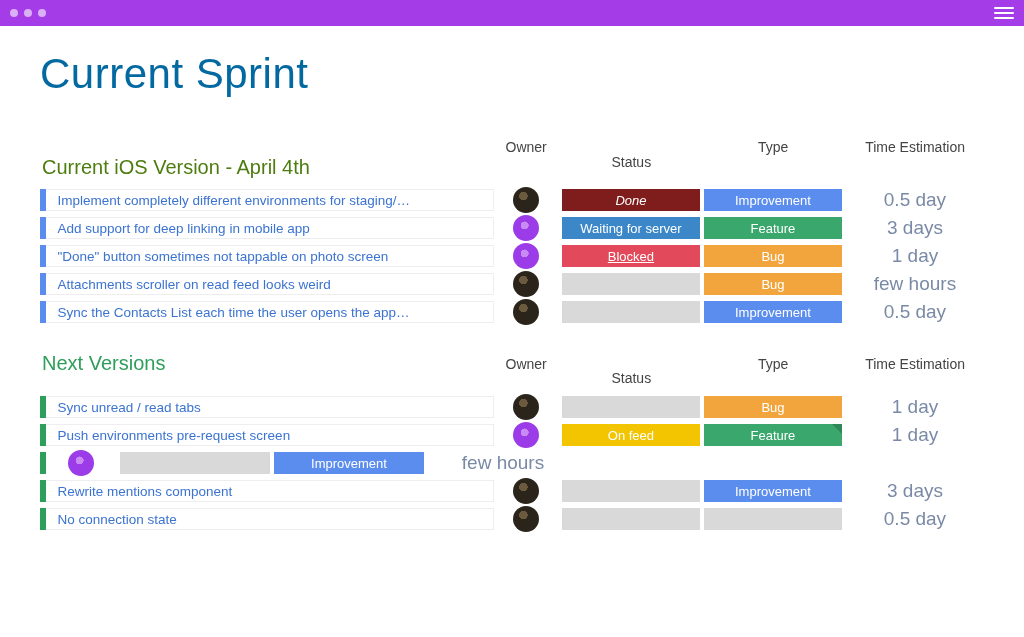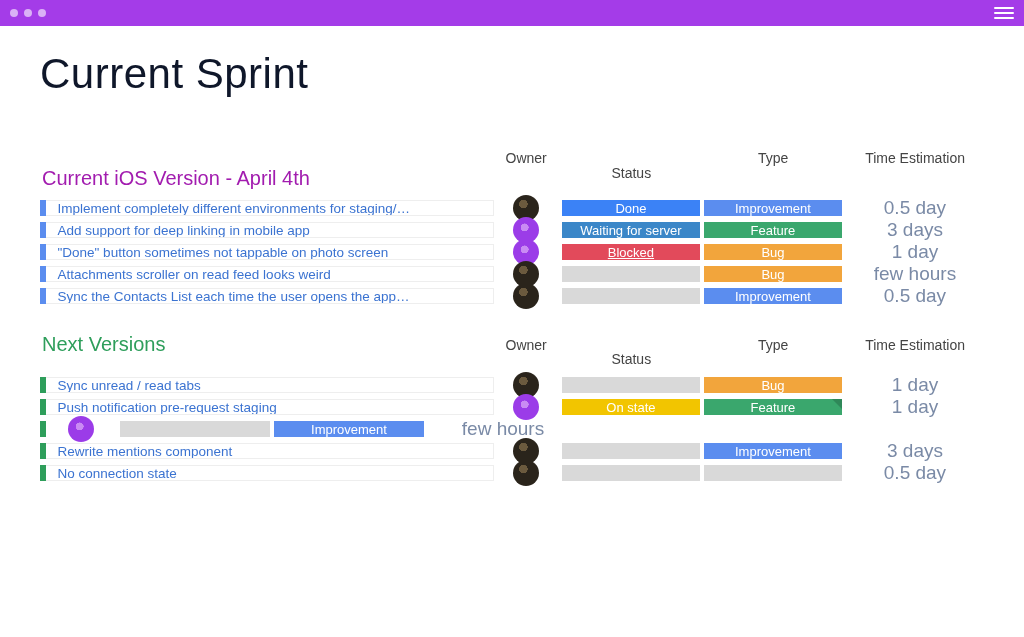--- a/index.html
+++ b/index.html
@@ -10,35 +10,35 @@
     background: #a43ce8; 
     display: flex; align-items: center; justify-content: space-between;
     padding: 0 10px;
   }
   .dots { display:flex; gap:6px; }
   .dot { width:8px; height:8px; border-radius:50%; background: rgba(255,255,255,0.6); }
   .hamburger { width:20px; display:flex; flex-direction:column; gap:3px; cursor:pointer; }
   .hamburger span { display:block; height:2px; background:#fff; width:100%; border-radius:1px; }
 
   .content { padding: 24px 40px 10px 40px; }
-  h1.page-title { font-size: 42px; font-weight: 300; color: #0f172a; letter-spacing: 0.5px; margin-bottom: 24px; }
+  h1.page-title { font-size: 42px; font-weight: 300; color: #0369a1; letter-spacing: 0.5px; margin-bottom: 13px; }
 
   .group { margin-bottom: 14px; }
   .group-head {
     display:flex; align-items: center; font-size: 15px; padding: 4px 0 10px 0;
   }
   .group-title { font-size: 20px; font-weight: 400; flex: 0 0 454px; padding-left: 2px; }
   .col-head { text-align:center; color:#444; font-size:14px; }
   .col-owner { width: 70px; }
   .col-status { width: 150px; margin-left: 4px; margin-top: 29px;}
   .col-type   { width: 150px; margin-left: 4px;}
   .col-time   { width: 150px; margin-left: 4px;}
 
   .row {
-    display:flex; align-items:stretch; margin-bottom: 6px; height: 16px;
+    display:flex; align-items:stretch; margin-bottom: 6px; height: 22px;
   }
   .row .stripe { width: 6px; }
   .row .name {
     flex: 0 0 448px; background:#fff; border:1px solid #eee; border-left:none;
     display:flex; align-items:center; padding: 0 12px;
     font-size: 13.5px; color: #3b73d1; white-space:nowrap; overflow:hidden; text-overflow:ellipsis;
     cursor:pointer;
   }
   .row .owner {
     width:70px; display:flex; align-items:center; justify-content:center;
@@ -81,33 +81,33 @@
         <span></span>
         <span></span>
     </div>
   </div>
 
   <div class="content">
     <h1 class="page-title">Current Sprint</h1>
     <div id="groups">
         <div class="group">
           <div class="group-head">
-            <div class="group-title" style="color: #a21caf; margin-top: 41px;">Current iOS Version - April 4th</div>
+            <div class="group-title" style="color: #4d7c0f; margin-top: 41px;">Current iOS Version - April 4th</div>
             <div class="col-head col-owner">Owner</div>
             <div class="col-head col-status">Status</div>
             <div class="col-head col-type">Type</div>
             <div class="col-head col-time">Time Estimation</div>
           </div>
           <div class="row">
             <div class="stripe" style="background: rgb(91, 141, 239);"></div>
             <div class="name">Implement completely different environments for staging/…</div>
             <div class="owner">
               <div class="avatar av-dark"></div>
             </div>
-            <div class="pill" style="background: #3b82f6;">Done</div>
+            <div class="pill" style="background: #7f1d1d; font-style: italic;">Done</div>
             <div class="pill" style="background: rgb(91, 141, 239);">Improvement</div>
             <div class="time-cell">0.5 day</div>
           </div>
           <div class="row">
             <div class="stripe" style="background: rgb(91, 141, 239);"></div>
             <div class="name">Add support for deep linking in mobile app</div>
             <div class="owner">
               <div class="avatar av-purple"></div>
             </div>
             <div class="pill" style="background: rgb(59, 135, 200);">Waiting for server</div>
@@ -158,25 +158,25 @@
             <div class="name">Sync unread / read tabs</div>
             <div class="owner">
               <div class="avatar av-dark"></div>
             </div>
             <div class="pill empty"></div>
             <div class="pill" style="background: rgb(242, 165, 60);">Bug</div>
             <div class="time-cell">1 day</div>
           </div>
           <div class="row">
             <div class="stripe" style="background: rgb(46, 158, 91);"></div>
-            <div class="name">Push notification pre-request staging</div>
-            <div class="owner">
-              <div class="avatar av-purple"></div>
-            </div>
-            <div class="pill" style="background: rgb(242, 197, 0);">On state</div>
+            <div class="name">Push environments pre-request screen</div>
+            <div class="owner">
+              <div class="avatar av-purple"></div>
+            </div>
+            <div class="pill" style="background: rgb(242, 197, 0);">On feed</div>
             <div class="pill dogear" style="background: rgb(58, 167, 109);">Feature</div>
             <div class="time-cell">1 day</div>
           </div>
           <div class="row">
             <div class="stripe" style="background: rgb(46, 158, 91);"></div>
             <div class="owner">
               <div class="avatar av-purple"></div>
             </div>
             <div class="pill empty"></div>
             <div class="pill" style="background: rgb(91, 141, 239);">Improvement</div>

